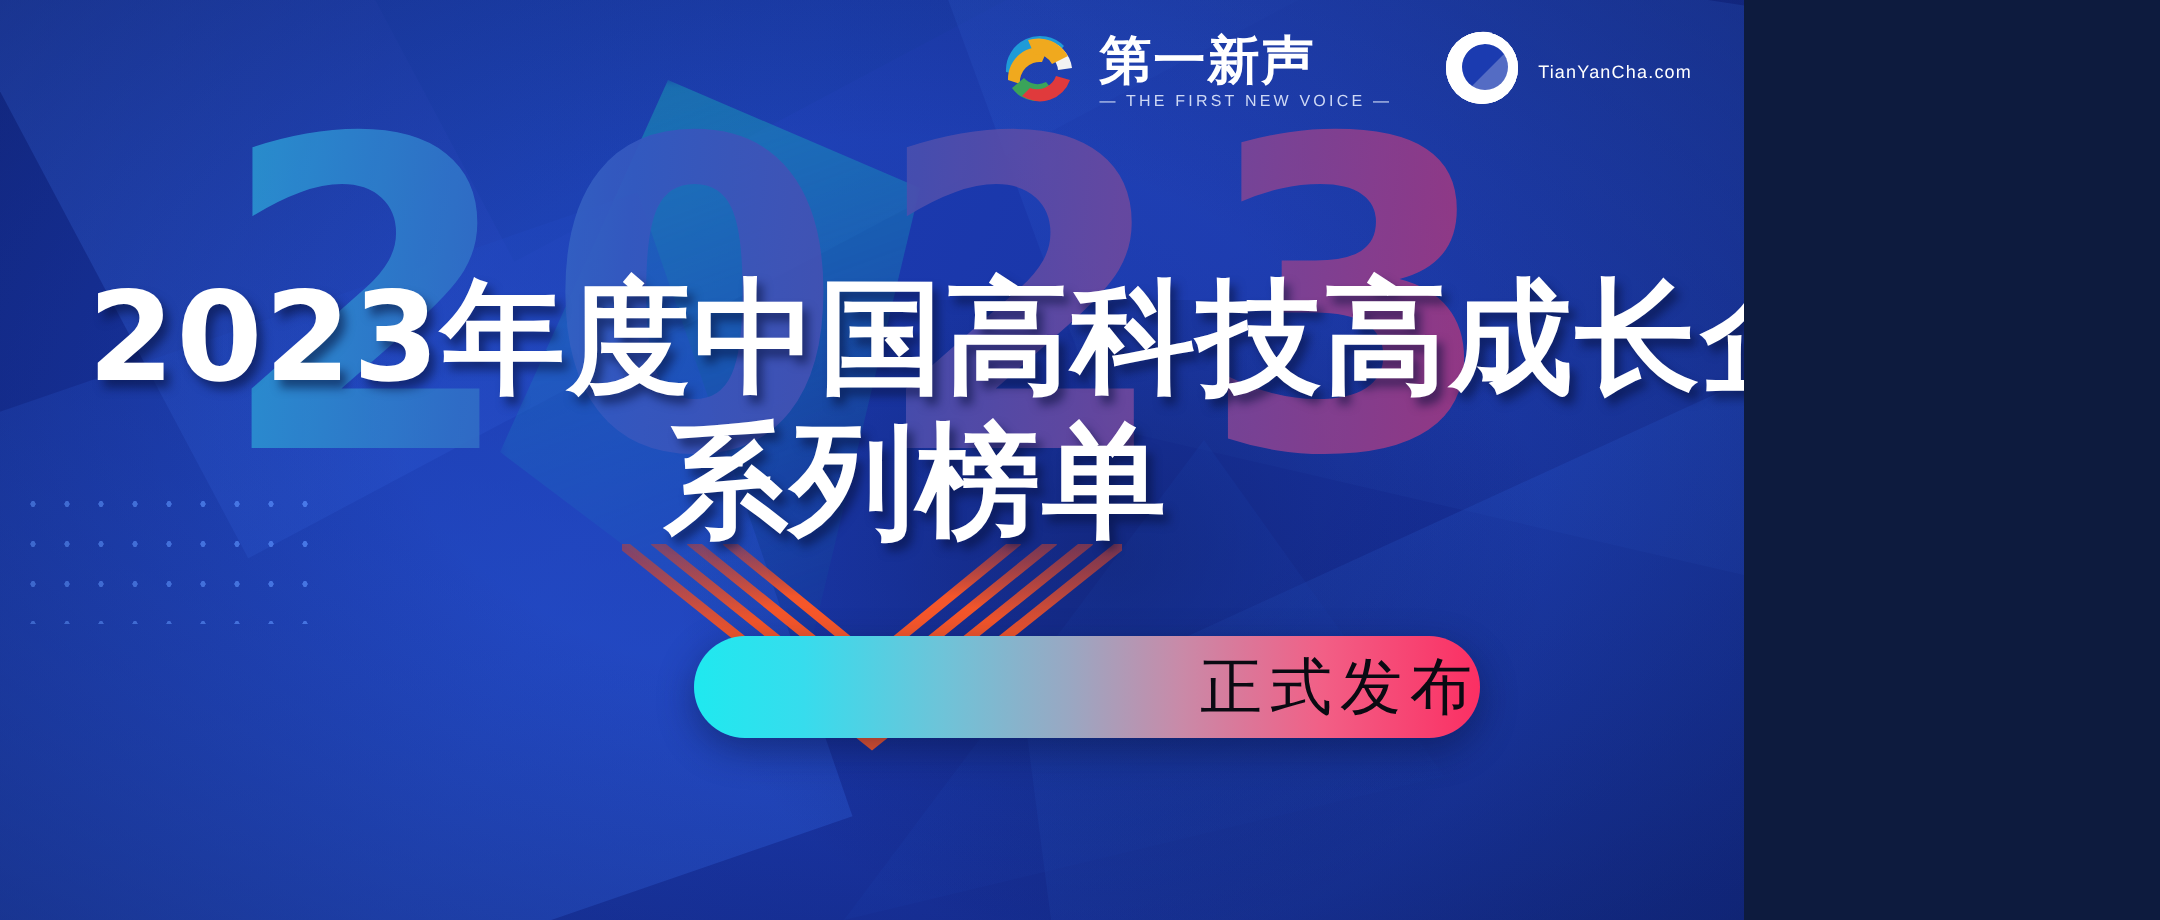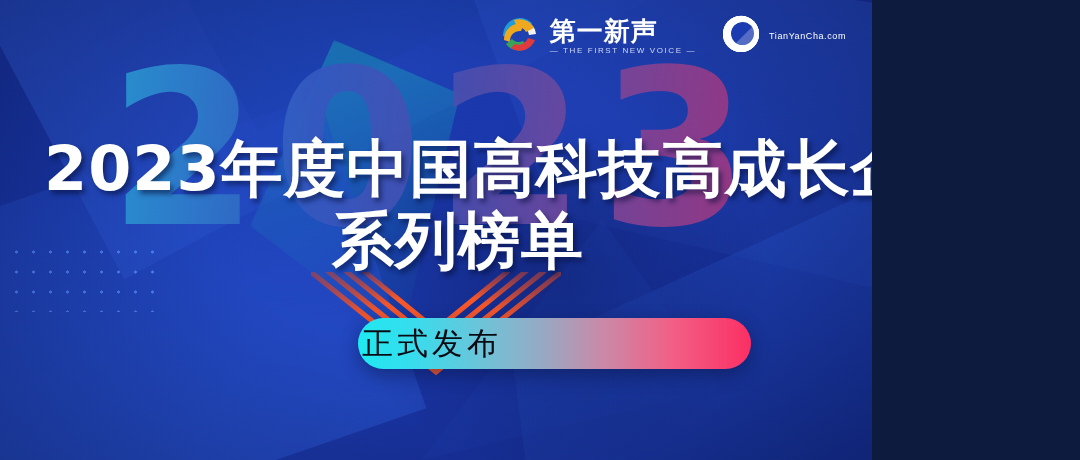--- a/index.html
+++ b/index.html
@@ -145,36 +145,36 @@
     letter-spacing: 1px;
     text-shadow: 3px 4px 5px rgba(6,14,56,0.55);
     white-space: nowrap;
     margin-left: 44px;
   }
   .headline .line2 { display: block; }
 
   
   .pill {
     position: absolute;
-    left: 358px;
+    left: 347px;
     top: 318px;
     width: 393px;
     height: 51px;
     border-radius: 26px;
     background: linear-gradient(90deg,
         #1fe9ef 0%,
         #37dced 14%,
         #6fc3d8 32%,
         #9aa7c2 48%,
         #c98aa8 62%,
         #f25f86 80%,
         #fb2f63 100%);
     display: flex;
     align-items: center;
-    justify-content: flex-start;
+    justify-content: flex-end;
     box-shadow: 0 6px 18px rgba(8,18,62,0.45);
   }
   .pill-label {
     font-family: "DejaVu Sans", "Liberation Sans", sans-serif;
     font-size: 31px;
     font-weight: 400;
     color: #0a0a12;
     letter-spacing: 4px;
     text-indent: 4px;
   }

